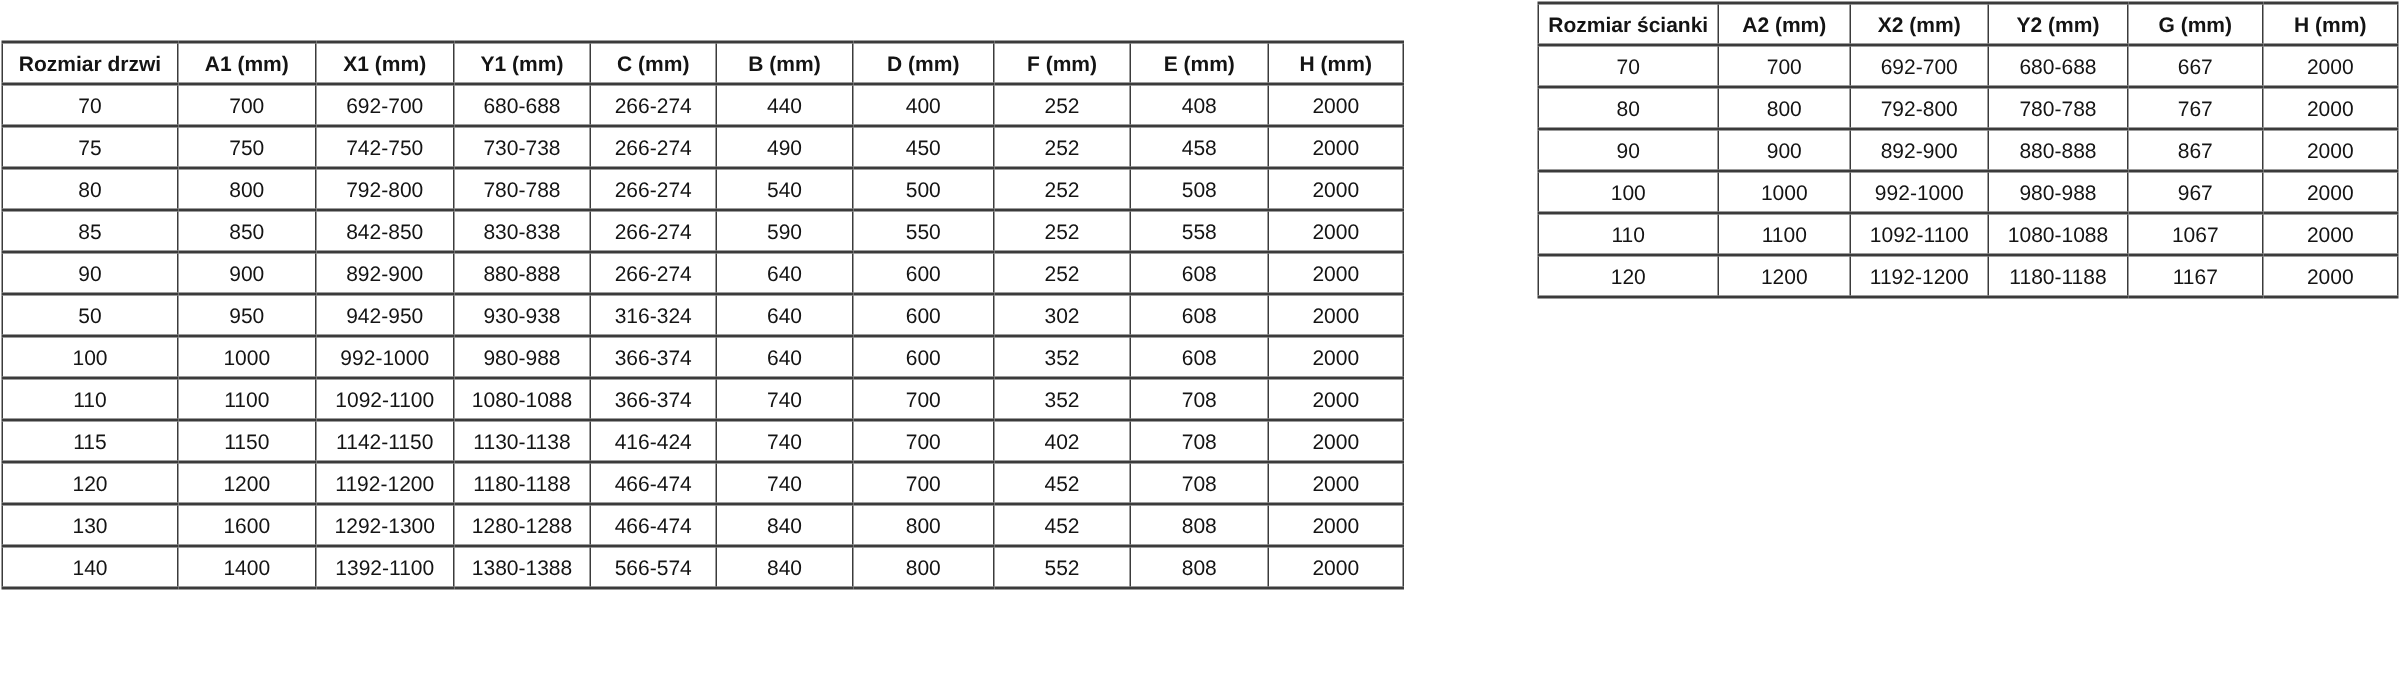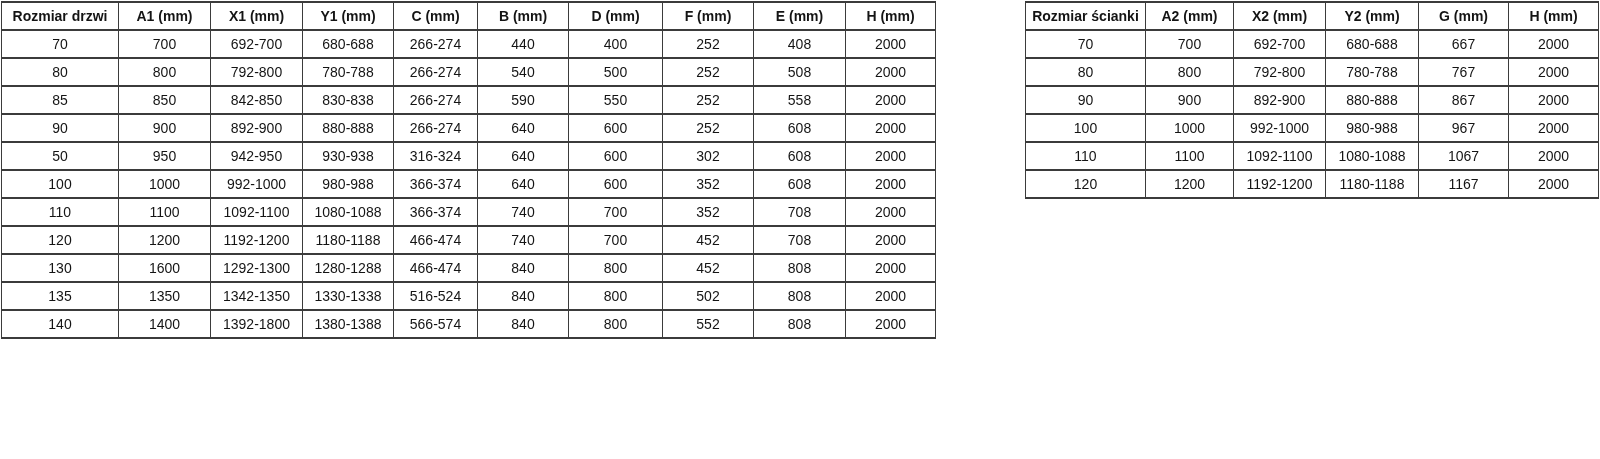--- a/index.html
+++ b/index.html
@@ -15,21 +15,21 @@
     font-family: "Liberation Sans", sans-serif;
     overflow: hidden;
   }
   table.spec-table {
     position: absolute;
     top: 1px;
     border-collapse: collapse;
     table-layout: fixed;
     background: #ffffff;
   }
-  table.doors { left: 1px; width: 934px; }
+  table.doors { left: 1px; width: 934px; margin-top: 26px; }
   table.walls { left: 1025px; width: 573px; }
   .spec-table th,
   .spec-table td {
     border-left: 1px solid #3b3b3b;
     border-right: 1px solid #3b3b3b;
     border-top: 2px solid #3b3b3b;
     border-bottom: 2px solid #3b3b3b;
     height: 26px;
     padding: 0 2px;
     text-align: center;
@@ -82,20 +82,32 @@
           <td>692-700</td>
           <td>680-688</td>
           <td>266-274</td>
           <td>440</td>
           <td>400</td>
           <td>252</td>
           <td>408</td>
           <td>2000</td>
         </tr>
         <tr>
+          <td>75</td>
+          <td>750</td>
+          <td>742-750</td>
+          <td>730-738</td>
+          <td>266-274</td>
+          <td>490</td>
+          <td>450</td>
+          <td>252</td>
+          <td>458</td>
+          <td>2000</td>
+        </tr>
+        <tr>
           <td>80</td>
           <td>800</td>
           <td>792-800</td>
           <td>780-788</td>
           <td>266-274</td>
           <td>540</td>
           <td>500</td>
           <td>252</td>
           <td>508</td>
           <td>2000</td>
@@ -154,20 +166,32 @@
           <td>1092-1100</td>
           <td>1080-1088</td>
           <td>366-374</td>
           <td>740</td>
           <td>700</td>
           <td>352</td>
           <td>708</td>
           <td>2000</td>
         </tr>
         <tr>
+          <td>115</td>
+          <td>1150</td>
+          <td>1142-1150</td>
+          <td>1130-1138</td>
+          <td>416-424</td>
+          <td>740</td>
+          <td>700</td>
+          <td>402</td>
+          <td>708</td>
+          <td>2000</td>
+        </tr>
+        <tr>
           <td>120</td>
           <td>1200</td>
           <td>1192-1200</td>
           <td>1180-1188</td>
           <td>466-474</td>
           <td>740</td>
           <td>700</td>
           <td>452</td>
           <td>708</td>
           <td>2000</td>
@@ -178,35 +202,23 @@
           <td>1292-1300</td>
           <td>1280-1288</td>
           <td>466-474</td>
           <td>840</td>
           <td>800</td>
           <td>452</td>
           <td>808</td>
           <td>2000</td>
         </tr>
         <tr>
-          <td>135</td>
-          <td>1350</td>
-          <td>1342-1350</td>
-          <td>1330-1338</td>
-          <td>516-524</td>
-          <td>840</td>
-          <td>800</td>
-          <td>502</td>
-          <td>808</td>
-          <td>2000</td>
-        </tr>
-        <tr>
           <td>140</td>
           <td>1400</td>
-          <td>1392-1800</td>
+          <td>1392-1100</td>
           <td>1380-1388</td>
           <td>566-574</td>
           <td>840</td>
           <td>800</td>
           <td>552</td>
           <td>808</td>
           <td>2000</td>
         </tr>
       </tbody>
     </table>

